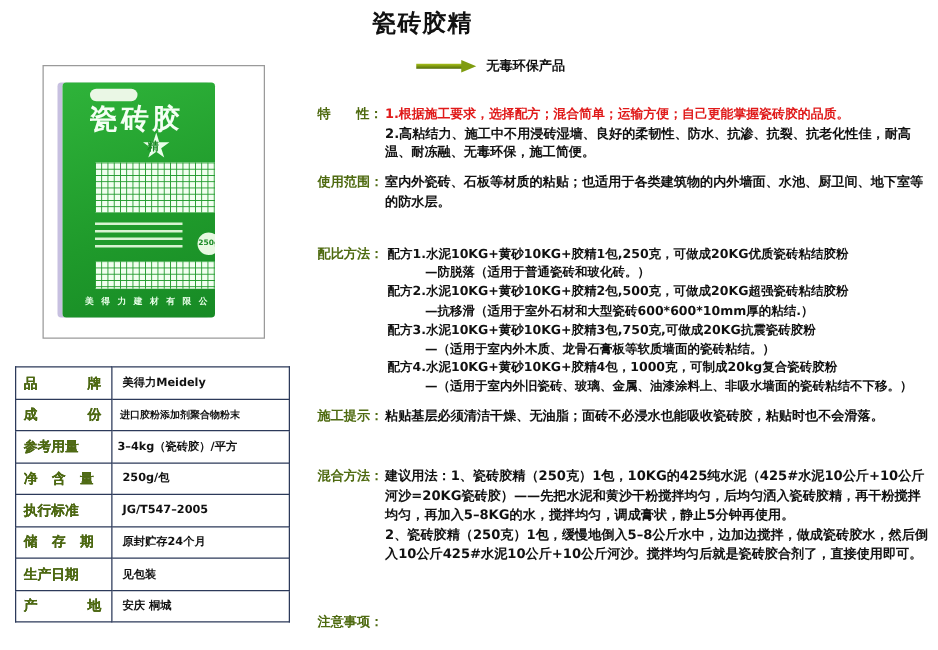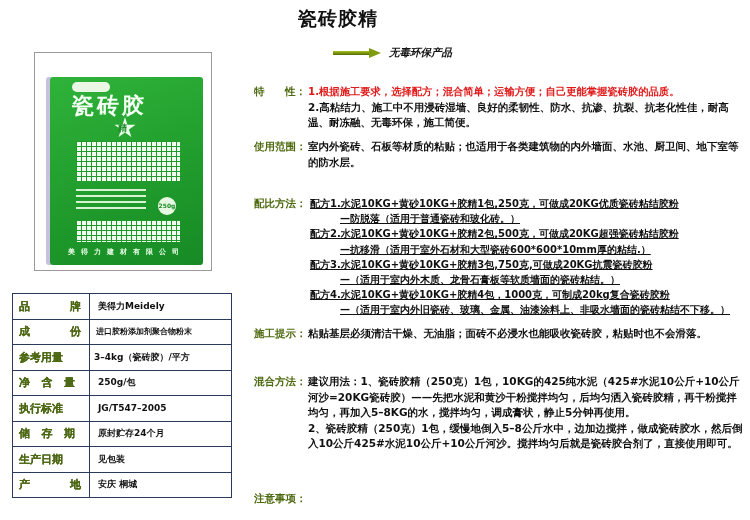--- a/index.html
+++ b/index.html
@@ -1,28 +1,28 @@
 <!DOCTYPE html>
 <html><head>
 <meta charset="utf-8">
 <style>
   * { margin:0; padding:0; box-sizing:border-box; }
   html, body { width:750px; height:520px; background:#ffffff; overflow:hidden; }
   body { position:relative; font-family:"DejaVu Sans", sans-serif; color:#111; }
 
   .title { position:absolute; left:298px; top:6px; font-size:19px; font-weight:bold; letter-spacing:1px; color:#111; }
-  .subtitle { position:absolute; left:333px; top:46px; display:flex; align-items:center; gap:6px;font-style:italic; }
+  .subtitle { position:absolute; left:333px; top:46px; display:flex; align-items:center; gap:6px; }
   .arrow { width:50px; height:8px; position:relative; }
   .arrow .shaft { position:absolute; left:0; top:2px; width:38px; height:4px; background:linear-gradient(#a9c21a,#4f6a08); }
   .arrow .head { position:absolute; left:36px; top:-1px; width:0; height:0; border-top:5px solid transparent; border-bottom:5px solid transparent; border-left:12px solid #7f9c10; }
   .subtitle-text { font-size:10.5px; font-weight:bold; color:#111; }
 
   
   .product-frame { position:absolute; left:34px; top:52px; width:178px; height:219px; border:1px solid #9a9a9a; background:#fff; }
-  .bag { position:absolute; left:50px; top:77px; width:153px; height:188px; background:linear-gradient(160deg,#2fb33a,#1f9a2b 60%,#178a25); border-radius:3px; box-shadow:-4px 0 0 #c7c0e0; overflow:hidden; }
+  .bag { position:absolute; left:50px; top:66px; width:122px; height:188px; background:linear-gradient(160deg,#2fb33a,#1f9a2b 60%,#178a25); border-radius:3px; box-shadow:-4px 0 0 #c7c0e0; overflow:hidden; }
   .bag .brand-tag { position:absolute; left:22px; top:5px; width:38px; height:10px; background:#eaf7e5; border-radius:8px; }
   .bag .bag-title { position:absolute; left:22px; top:14px; font-size:22px; font-weight:bold; color:#f4fff4; letter-spacing:3px; }
   .bag .star { position:absolute; left:64px; top:40px; width:22px; height:22px; background:#eaffea; clip-path:polygon(50% 0,61% 35%,98% 35%,68% 57%,79% 91%,50% 70%,21% 91%,32% 57%,2% 35%,39% 35%); }
   .bag .star-text { position:absolute; left:68px; top:45px; font-size:9px; font-weight:bold; color:#1a8a25; }
   .grid { position:absolute; background-color:#f2fff0;
     background-image:linear-gradient(#1f9a2b 1px, transparent 1px), linear-gradient(90deg,#1f9a2b 1px, transparent 1px);
     background-size:5px 5px; }
   .grid.top { left:26px; top:64px; width:104px; height:40px; }
   .grid.bot { left:26px; top:143px; width:104px; height:22px; }
   .bag .bullets { position:absolute; left:26px; top:109px; width:70px; }
@@ -164,21 +164,21 @@
   </div>
 </div>
 
 <div class="sec" style="top:139px;">
   <div class="lbl">使用范围：</div>
   <div class="body">室内外瓷砖、石板等材质的粘贴；也适用于各类建筑物的内外墙面、水池、厨卫间、地下室等的防水层。</div>
 </div>
 
 <div class="sec" style="top:196px; line-height:15.2px;">
   <div class="lbl">配比方法：</div>
-  <div class="body" style="margin-left:56px;text-decoration:underline;">
+  <div class="body" style="margin-left:56px;">
     <span class="indent-line" style="white-space:nowrap; font-size:10px;">配方1.水泥10KG+黄砂10KG+胶精1包,250克，可做成20KG优质瓷砖粘结胶粉</span>
     <span class="indent-line indent1" style="font-size:10px;">—防脱落（适用于普通瓷砖和玻化砖。）</span>
     <span class="indent-line" style="white-space:nowrap; font-size:10px;">配方2.水泥10KG+黄砂10KG+胶精2包,500克，可做成20KG超强瓷砖粘结胶粉</span>
     <span class="indent-line indent1" style="white-space:nowrap; font-size:10px;">—抗移滑（适用于室外石材和大型瓷砖600*600*10mm厚的粘结.）</span>
     <span class="indent-line" style="white-space:nowrap; font-size:10px;">配方3.水泥10KG+黄砂10KG+胶精3包,750克,可做成20KG抗震瓷砖胶粉</span>
     <span class="indent-line indent1" style="font-size:10px;">—（适用于室内外木质、龙骨石膏板等软质墙面的瓷砖粘结。）</span>
     <span class="indent-line" style="white-space:nowrap; font-size:10px;">配方4.水泥10KG+黄砂10KG+胶精4包，1000克，可制成20kg复合瓷砖胶粉</span>
     <span class="indent-line indent1" style="font-size:10px;">—（适用于室内外旧瓷砖、玻璃、金属、油漆涂料上、非吸水墙面的瓷砖粘结不下移。）</span>
   </div>
 </div>

